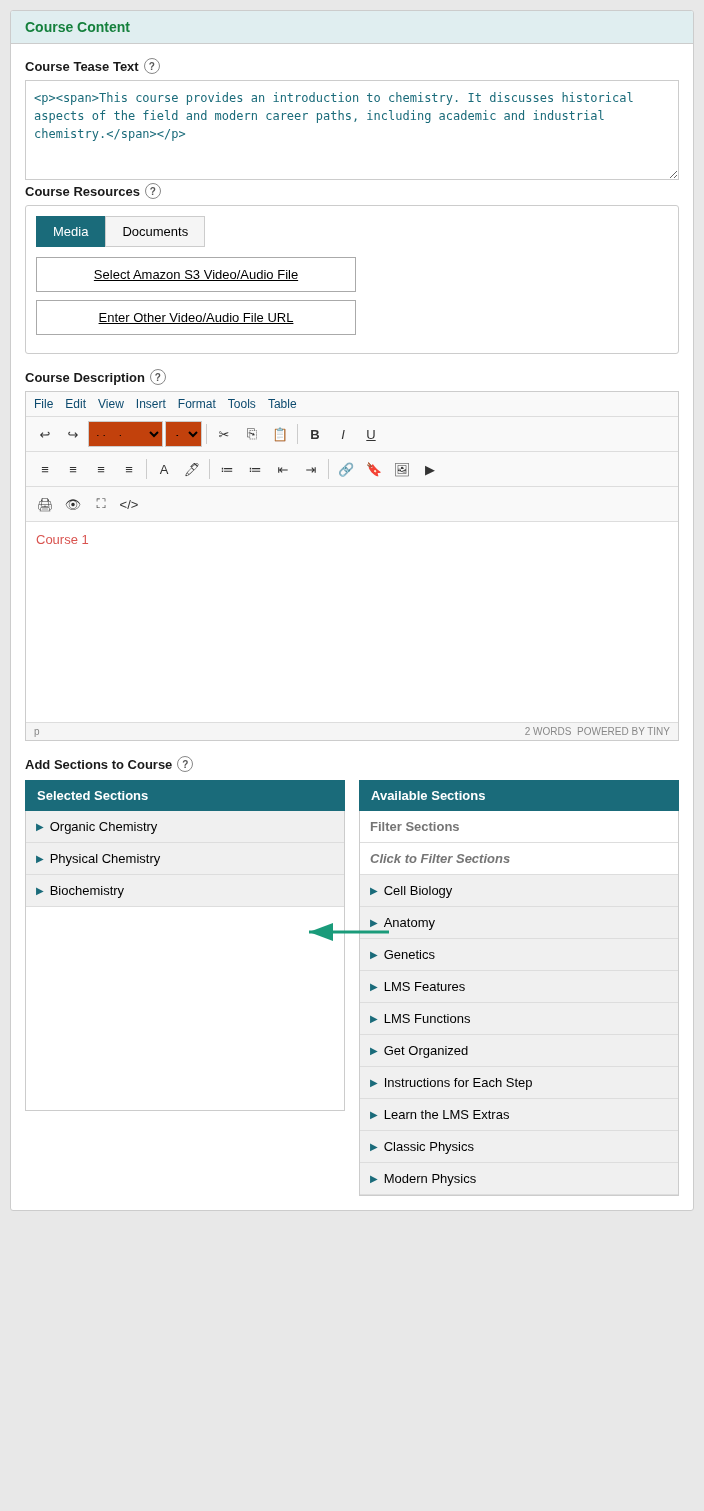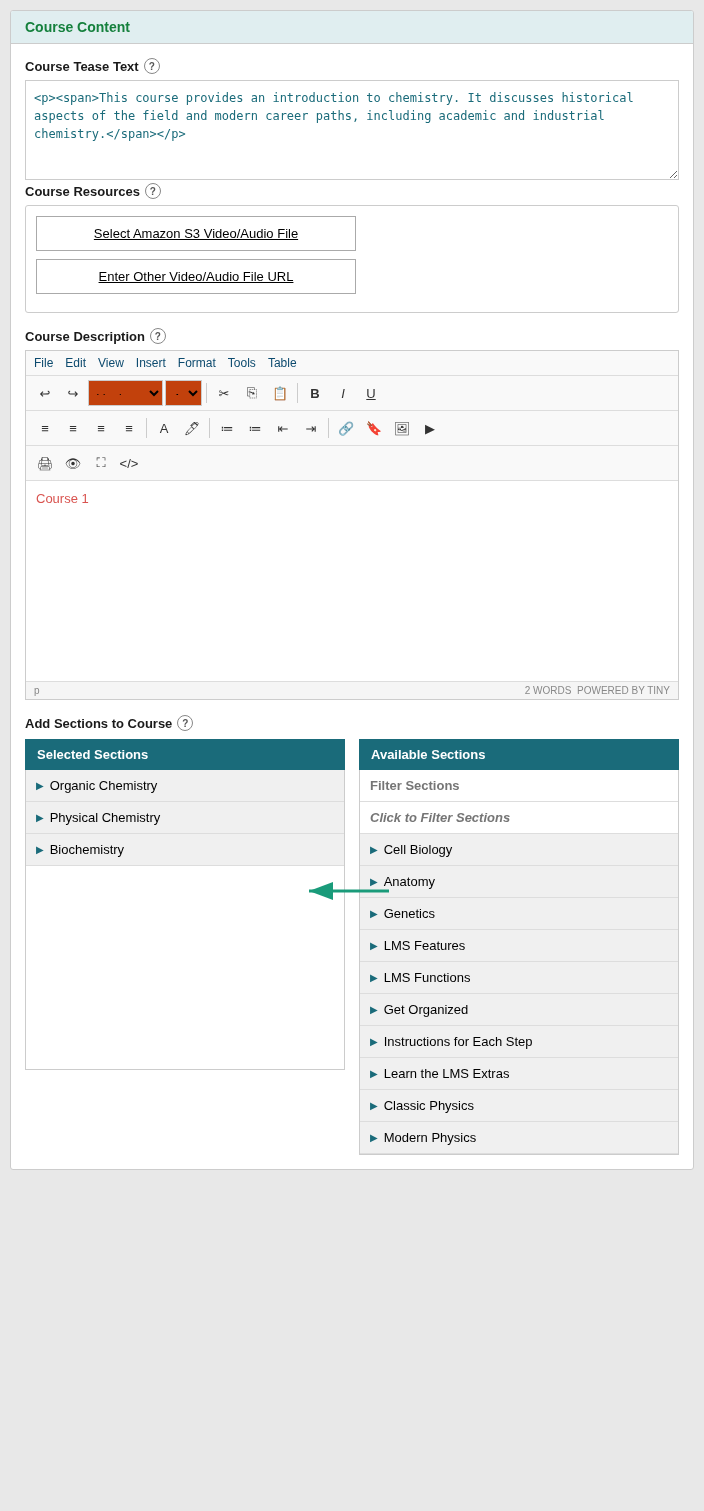--- a/index.html
+++ b/index.html
@@ -233,20 +233,24 @@
 
       <br>
 
       
       <div class="section-label">
         <span>Course Resources</span>
         <span class="help-icon">?</span>
       </div>
       <div class="card">
         <div class="card-body" style="padding:10px;">
+          <div class="tabs-row">
+            <button class="tab-btn active">Media</button>
+            <button class="tab-btn">Documents</button>
+          </div>
           <button class="resource-btn">Select Amazon S3 Video/Audio File</button>
           <button class="resource-btn">Enter Other Video/Audio File URL</button>
         </div>
       </div>
 
       <br>
 
       
       <div class="section-label">
         <span>Course Description</span>

